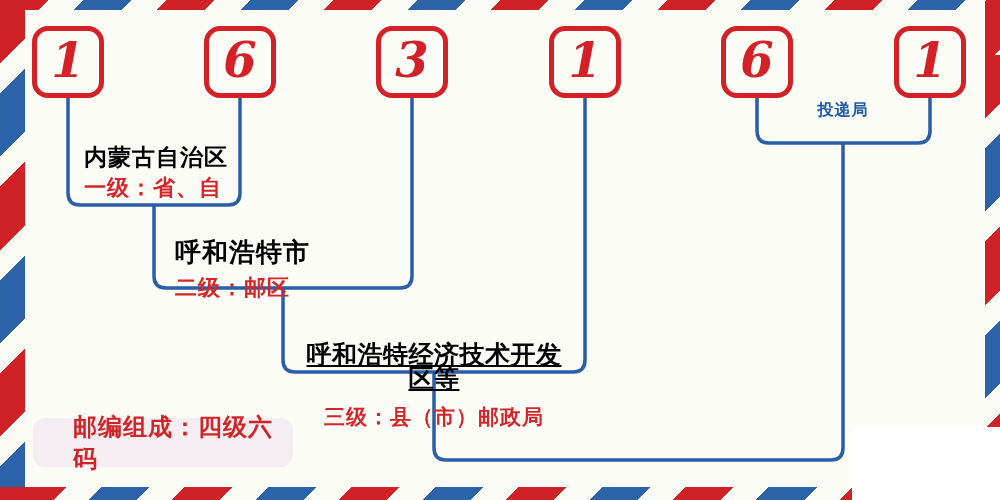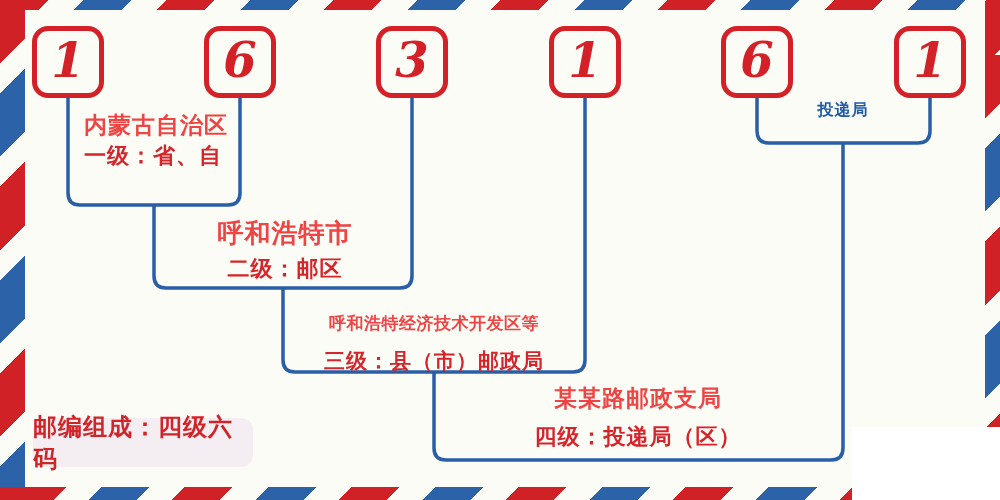--- a/index.html
+++ b/index.html
@@ -38,41 +38,41 @@
   .digit{
     color:#d42127;font-family:"DejaVu Serif","Liberation Serif",serif;
     font-style:italic;font-weight:bold;font-size:48px;line-height:1;
     transform:translateY(-2px);
   }
   
   .connectors{position:absolute;left:0;top:0;width:1000px;height:500px;}
   .connectors path{fill:none;stroke:#2a5ea7;stroke-width:3.5;}
   
   .label{position:absolute;font-weight:bold;letter-spacing:1px;}
-  .lv-name{color:#ef4444;}
+  .lv-name{color:#000000;margin-top:32px;}
   .lv-desc{color:#d5252a;}
   .label1{left:84px;top:111px;width:160px;text-align:left;}
   .label1 .lv-name{font-size:23px;line-height:28px;margin-bottom:4px;}
   .label1 .lv-desc{font-size:22px;line-height:26px;}
-  .label2{left:175px;top:218px;width:220px;text-align:center;}
+  .label2{left:175px;top:205px;width:220px;text-align:left;}
   .label2 .lv-name{font-size:26px;line-height:30px;}
   .label2 .lv-desc{font-size:22px;margin-top:6px;}
   .label3{left:294px;top:311px;width:280px;text-align:center;}
-  .label3 .lv-name{font-size:17px;line-height:24px;letter-spacing:0.5px;}
+  .label3 .lv-name{font-size:25px;line-height:24px;letter-spacing:0.5px;text-decoration:underline;}
   .label3 .lv-desc{font-size:21px;margin-top:12px;}
   .label4{left:498px;top:385px;width:280px;text-align:center;}
   .label4 .lv-name{font-size:23px;line-height:26px;}
   .label4 .lv-desc{font-size:22px;margin-top:11px;}
   .label5{left:763px;top:100px;width:160px;text-align:center;color:#1e5aa8;font-size:16px;}
   
   .badge{
     position:absolute;left:33px;top:418px;width:220px;height:49px;
     background:#f4edf1;border-radius:12px;
     display:flex;align-items:center;justify-content:center;
-    color:#cf2428;font-size:24px;font-weight:bold;letter-spacing:1px;
+    color:#cf2428;font-size:24px;font-weight:bold;letter-spacing:1px;padding-left:40px;
   }
 </style>
 </head>
 <body>
 
 <div class="canvas">
 
   <div class="stripe stripe-h b-top"></div>
   <div class="stripe stripe-h b-bottom"></div>
   <div class="stripe stripe-v b-left"></div>
@@ -114,22 +114,18 @@
   <div class="label label2">
     <div class="lv-name">呼和浩特市</div>
     <div class="lv-desc">二级：邮区</div>
   </div>
 
   <div class="label label3">
     <div class="lv-name">呼和浩特经济技术开发区等</div>
     <div class="lv-desc">三级：县（市）邮政局</div>
   </div>
 
-  <div class="label label4">
-    <div class="lv-name">某某路邮政支局</div>
-    <div class="lv-desc">四级：投递局（区）</div>
-  </div>
 
   <div class="label label5">投递局</div>
 
   <div class="badge">邮编组成：四级六码</div>
 
 </div>
 
 </body></html>

